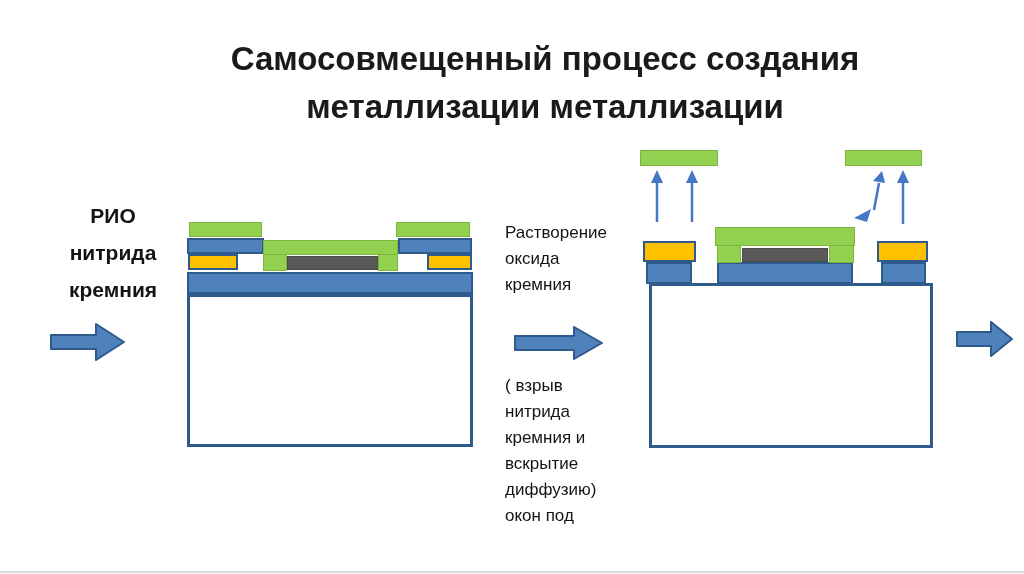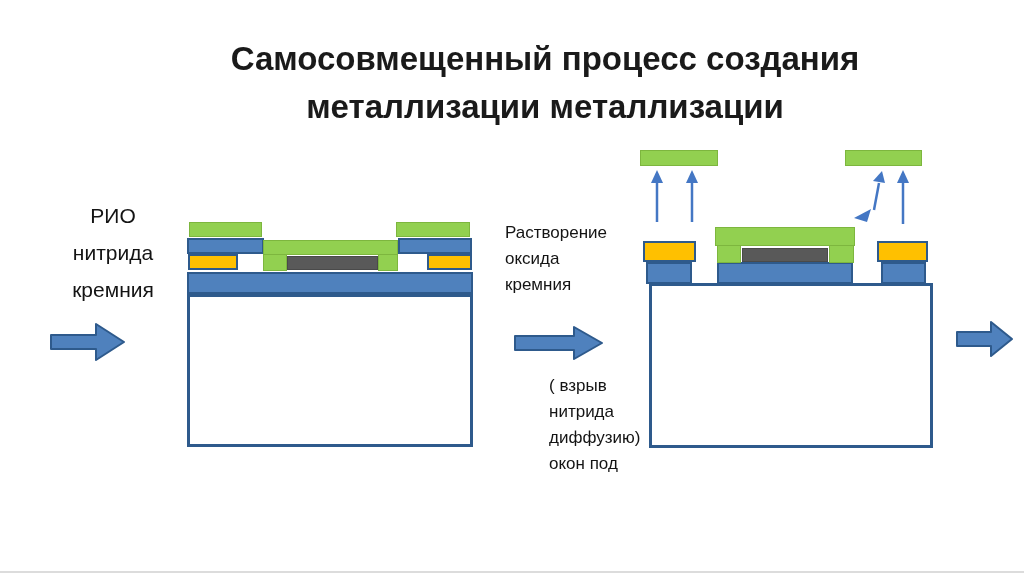--- a/index.html
+++ b/index.html
@@ -12,29 +12,29 @@
 
   
   .title{
     left:65px;top:6px;width:960px;text-align:center;
     font-size:33px;font-weight:bold;color:#1a1a1a;line-height:48px;margin-top:29px;
   }
 
   
   .step1-label{
     left:40px;top:197px;width:146px;text-align:center;
-    font-size:21px;color:#141414;line-height:37px;
+    font-size:21px;color:#141414;line-height:37px;font-weight:bold;
   }
   .step2-caption{
     left:505px;top:220px;width:120px;text-align:left;
     font-size:17px;color:#141414;line-height:26px;
   }
   .step2-note{
     left:505px;top:373px;width:120px;text-align:left;
-    font-size:17px;color:#141414;line-height:26px;margin-left:44px;
+    font-size:17px;color:#141414;line-height:26px;
   }
 
   
   .green{background:#92D050;border:1px solid #7db63e;box-sizing:border-box;}
   .blue{background:#4F81BD;border:2px solid #2E5A8C;box-sizing:border-box;}
   .orange{background:#FFC000;border:2px solid #2E5A8C;box-sizing:border-box;}
   .gray{background:#595959;border:1px solid #4a4a4a;box-sizing:border-box;}
   .substrate{background:#ffffff;border:3px solid #2E5A8C;box-sizing:border-box;}
 
   .bottom-line{left:0;top:571px;width:1024px;height:2px;background:#dcdcdc;}
@@ -81,20 +81,22 @@
   <div>кремния</div>
 </div>
 
 <svg class="abs" style="left:513px;top:325px;" width="92" height="37" viewBox="0 0 92 37">
   <path d="M2,11 L61,11 L61,2 L89,18 L61,34 L61,25 L2,25 Z" fill="#4F81BD" stroke="#2E5A8C" stroke-width="2" stroke-linejoin="round"></path>
 </svg>
 
 <div class="abs step2-note">
   <div>( взрыв</div>
   <div>нитрида</div>
+  <div>кремния и</div>
+  <div>вскрытие</div>
   <div>диффузию)</div>
   <div>окон под</div>
 </div>
 
 <div class="abs green" style="left:640px;top:150px;width:78px;height:16px;"></div>
 <div class="abs green" style="left:845px;top:150px;width:77px;height:16px;"></div>
 
 <svg class="abs" style="left:640px;top:166px;" width="290" height="62" viewBox="0 0 290 62">
   <g stroke="#4477C4" stroke-width="2.5" fill="#4477C4">
     <line x1="17" y1="16" x2="17" y2="56"></line>

